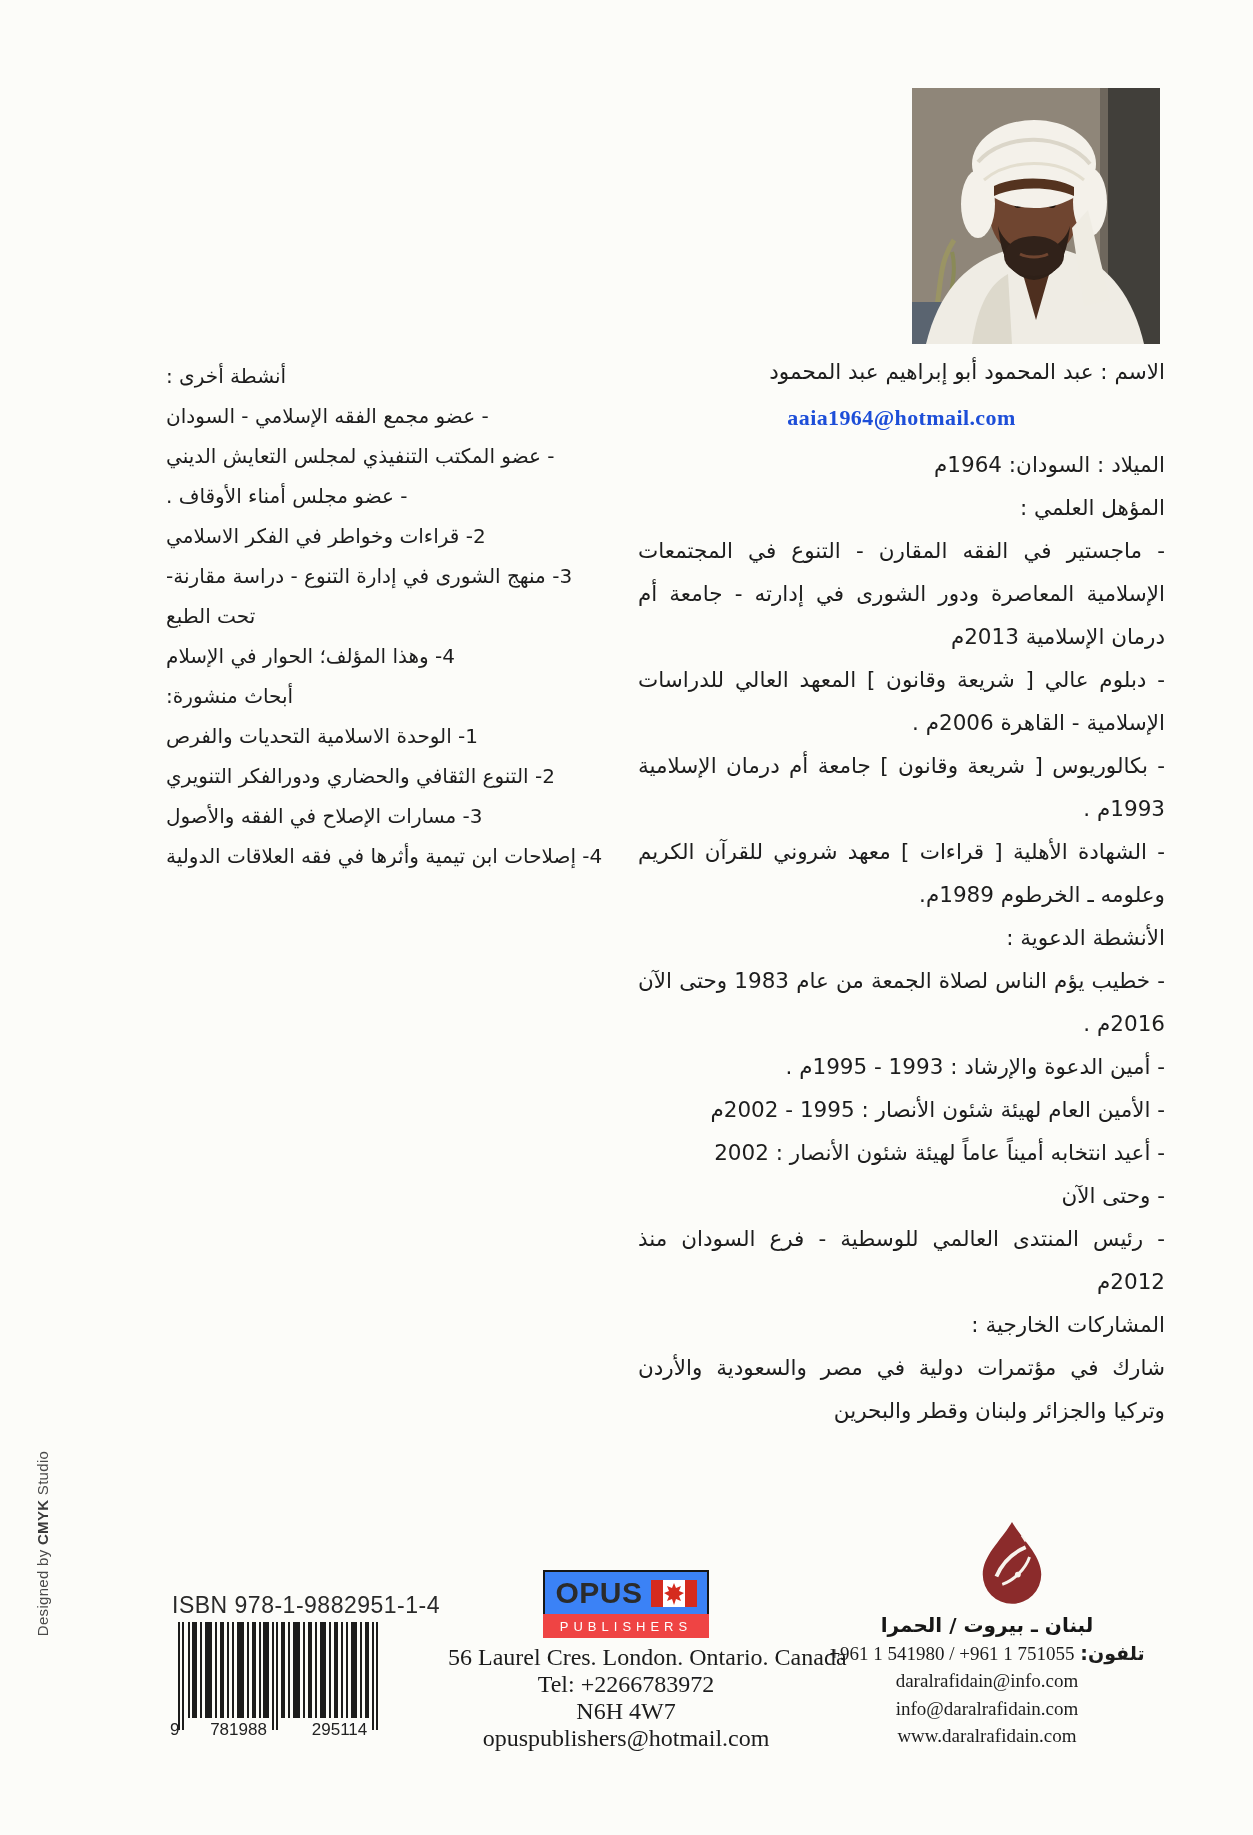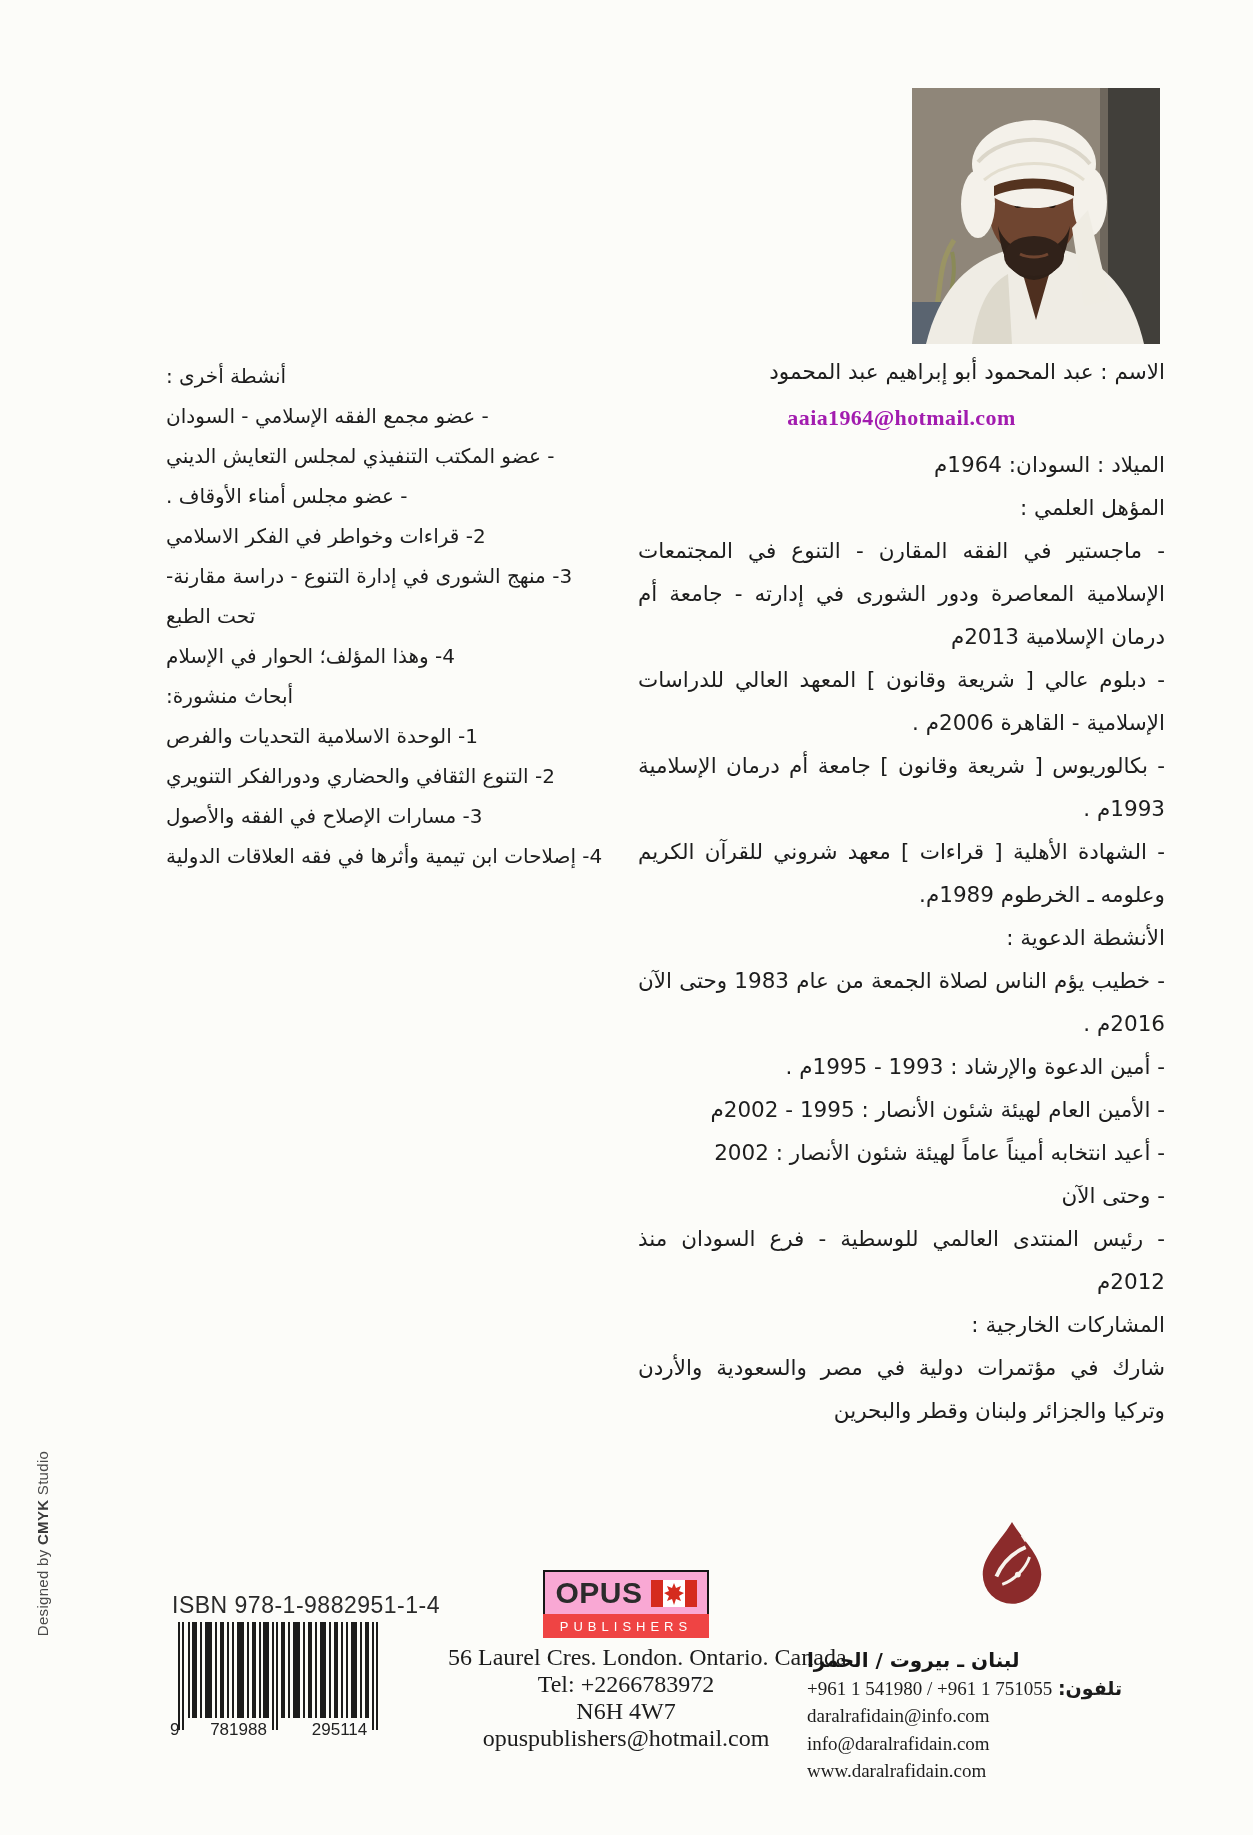--- a/index.html
+++ b/index.html
@@ -25,21 +25,21 @@
   
   .bio{
     position:absolute;top:350px;right:88px;width:527px;
     direction:rtl;text-align:justify;
     font-size:21.5px;line-height:43px;color:#1d1d1d;
   }
   .bio p{margin:0;}
   .bio .email{
     direction:ltr;text-align:center;
     font-family:"Liberation Serif",serif;font-weight:bold;
-    font-size:22px;line-height:50px;letter-spacing:.4px;color:#a21caf;
+    font-size:22px;line-height:50px;letter-spacing:.4px;color:#1d4ed8;
   }
   .mt-lg{margin-top:30px;}
 
   
   .activities{
     position:absolute;top:356px;right:645px;width:442px;
     direction:rtl;text-align:left;
     font-size:20px;line-height:40px;color:#1d1d1d;
   }
   .activities p{margin:0;}
@@ -54,43 +54,43 @@
   .barcode-digits{
     display:grid;grid-template-columns:18px 1fr 1fr;margin-top:-14px;
     font-family:"Liberation Sans",sans-serif;font-size:17px;color:#222;
   }
   .barcode-digits span{text-align:center;}
   .barcode-digits .lead{text-align:left;}
 
   
   .opus-logo{position:absolute;left:543px;top:1570px;width:166px;}
   .opus-top{
-    border:2px solid #161616;border-bottom:none;background:#f9a8d4;height:42px;
+    border:2px solid #161616;border-bottom:none;background:#3b82f6;height:42px;
     display:flex;align-items:center;justify-content:center;gap:8px;
   }
   .opus-word{
     font-family:"Liberation Sans",sans-serif;font-weight:bold;
     font-size:30px;letter-spacing:.5px;color:#2b2b2b;
   }
   .opus-bar{
     background:#ef4444;color:#fff;text-align:center;
     font-family:"Liberation Sans",sans-serif;font-size:13px;
     letter-spacing:5px;padding:5px 0 4px;
   }
   .opus-address{
     position:absolute;left:448px;top:1644px;width:356px;text-align:center;
     font-family:"Liberation Serif",serif;font-size:24px;line-height:27px;color:#1c1c1c;
   }
   .opus-address div{white-space:nowrap;}
 
   
   .raf-logo{position:absolute;left:973px;top:1518px;width:78px;height:90px;}
   .raf-text{
-    position:absolute;right:86px;top:1612px;width:360px;text-align:left;
-    font-size:19px;line-height:27.5px;color:#1c1c1c;margin-top:35px;
+    position:absolute;right:86px;top:1612px;width:360px;text-align:center;
+    font-size:19px;line-height:27.5px;color:#1c1c1c;
   }
   .raf-text .loc{direction:rtl;font-weight:bold;font-size:20px;color:#161616;}
   .raf-text .phone{direction:rtl;font-size:18px;}
   .raf-text .phone b{font-size:19px;}
   .raf-text .phone span{font-family:Liberation Serif, serif;font-size:19px;}
   .raf-text .latin{font-family:"Liberation Serif",serif;}
 </style>
 </head>
 <body>
 

